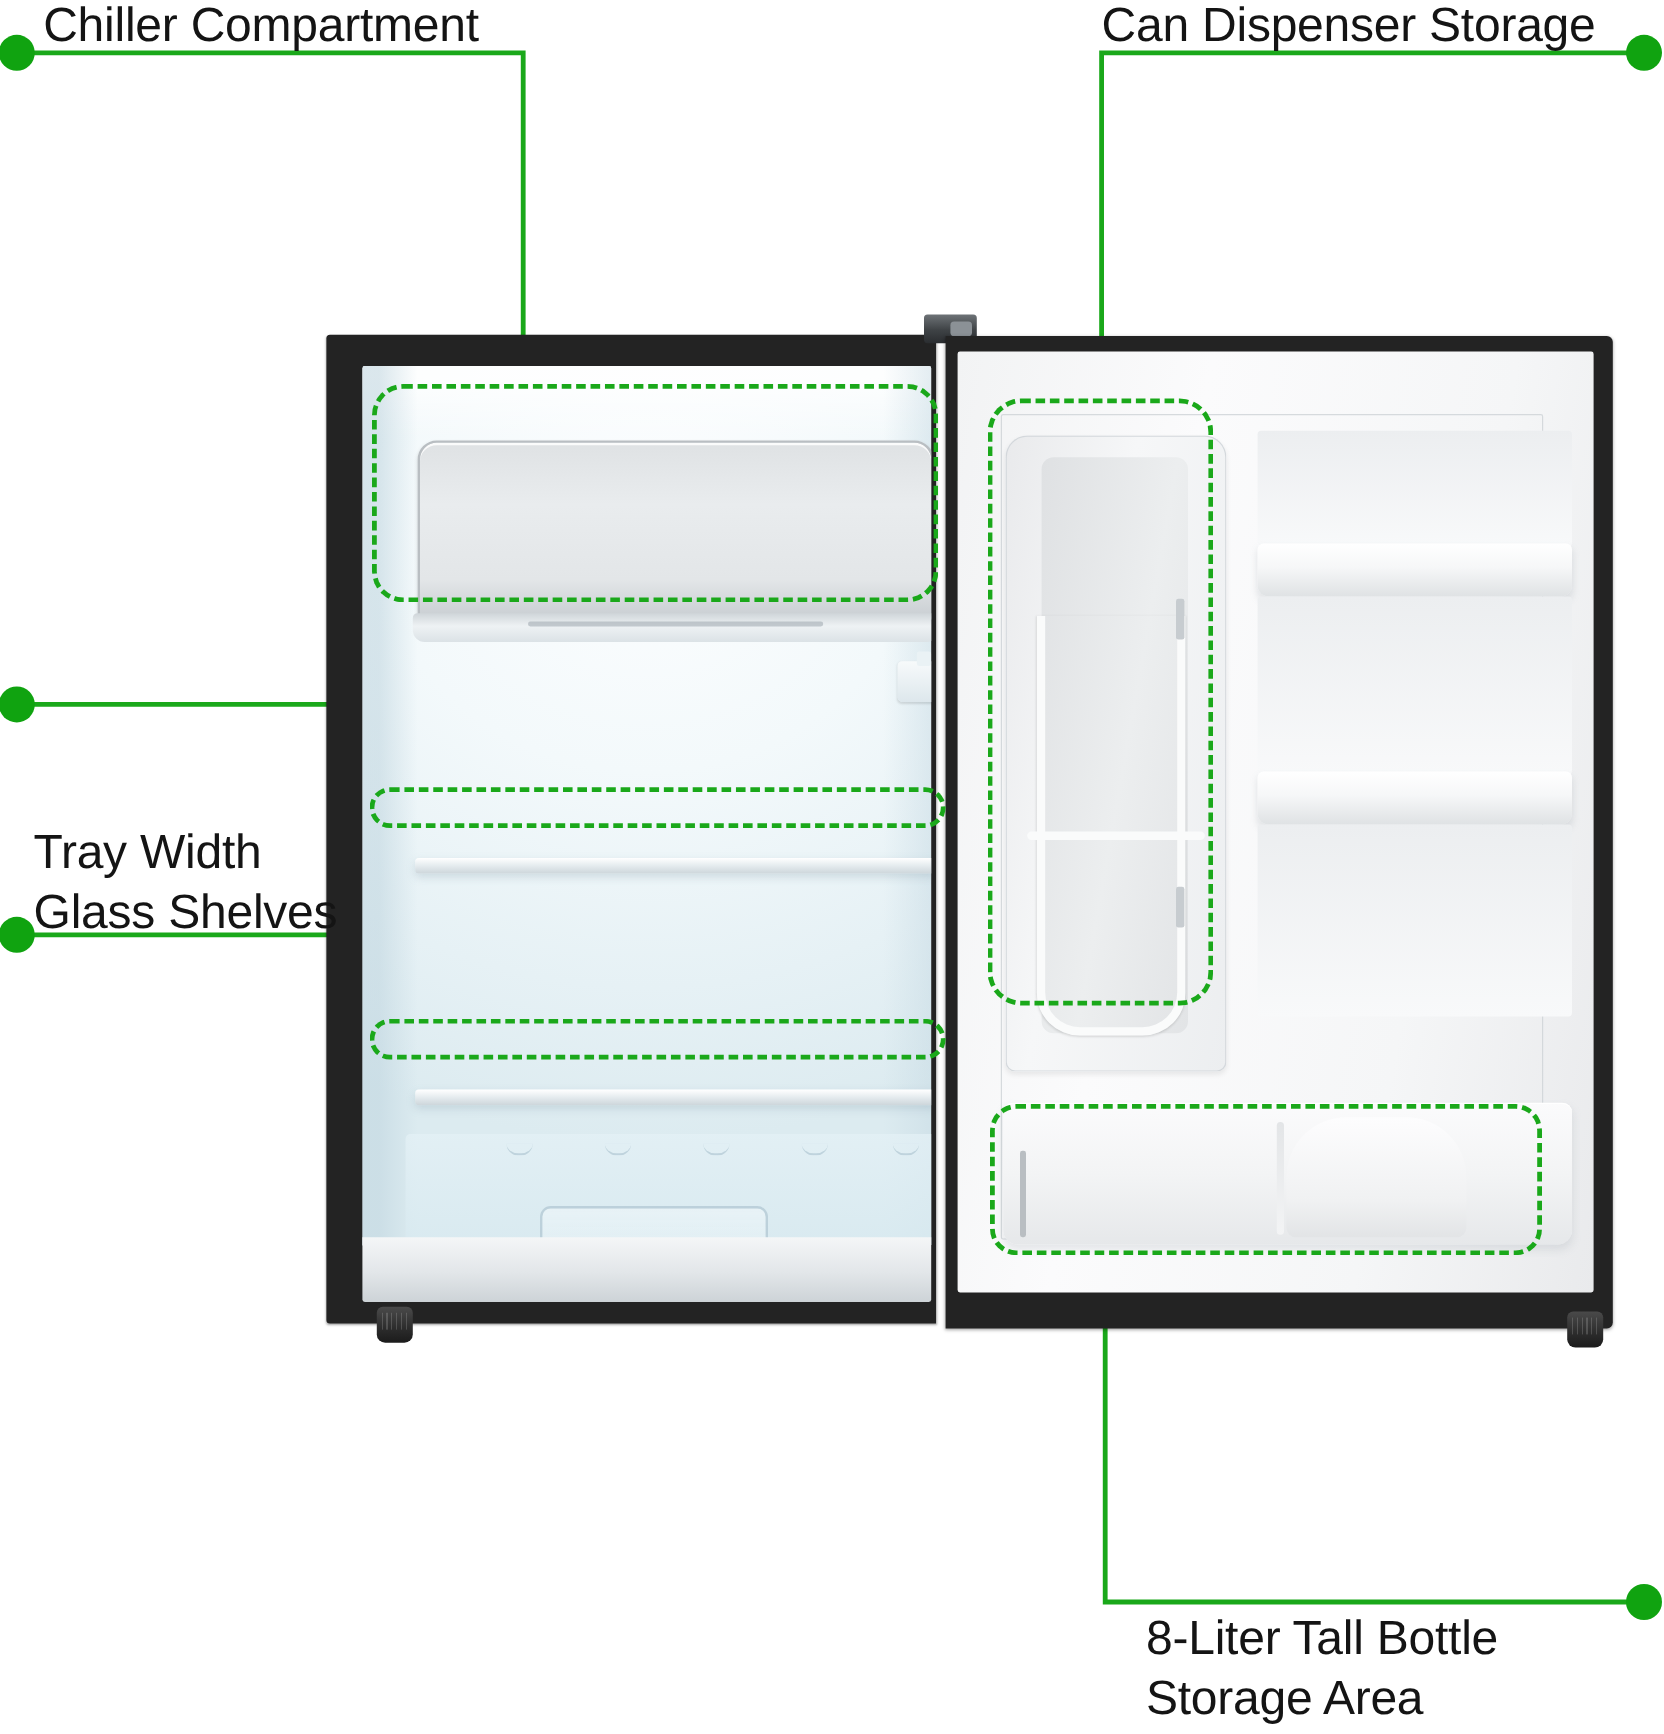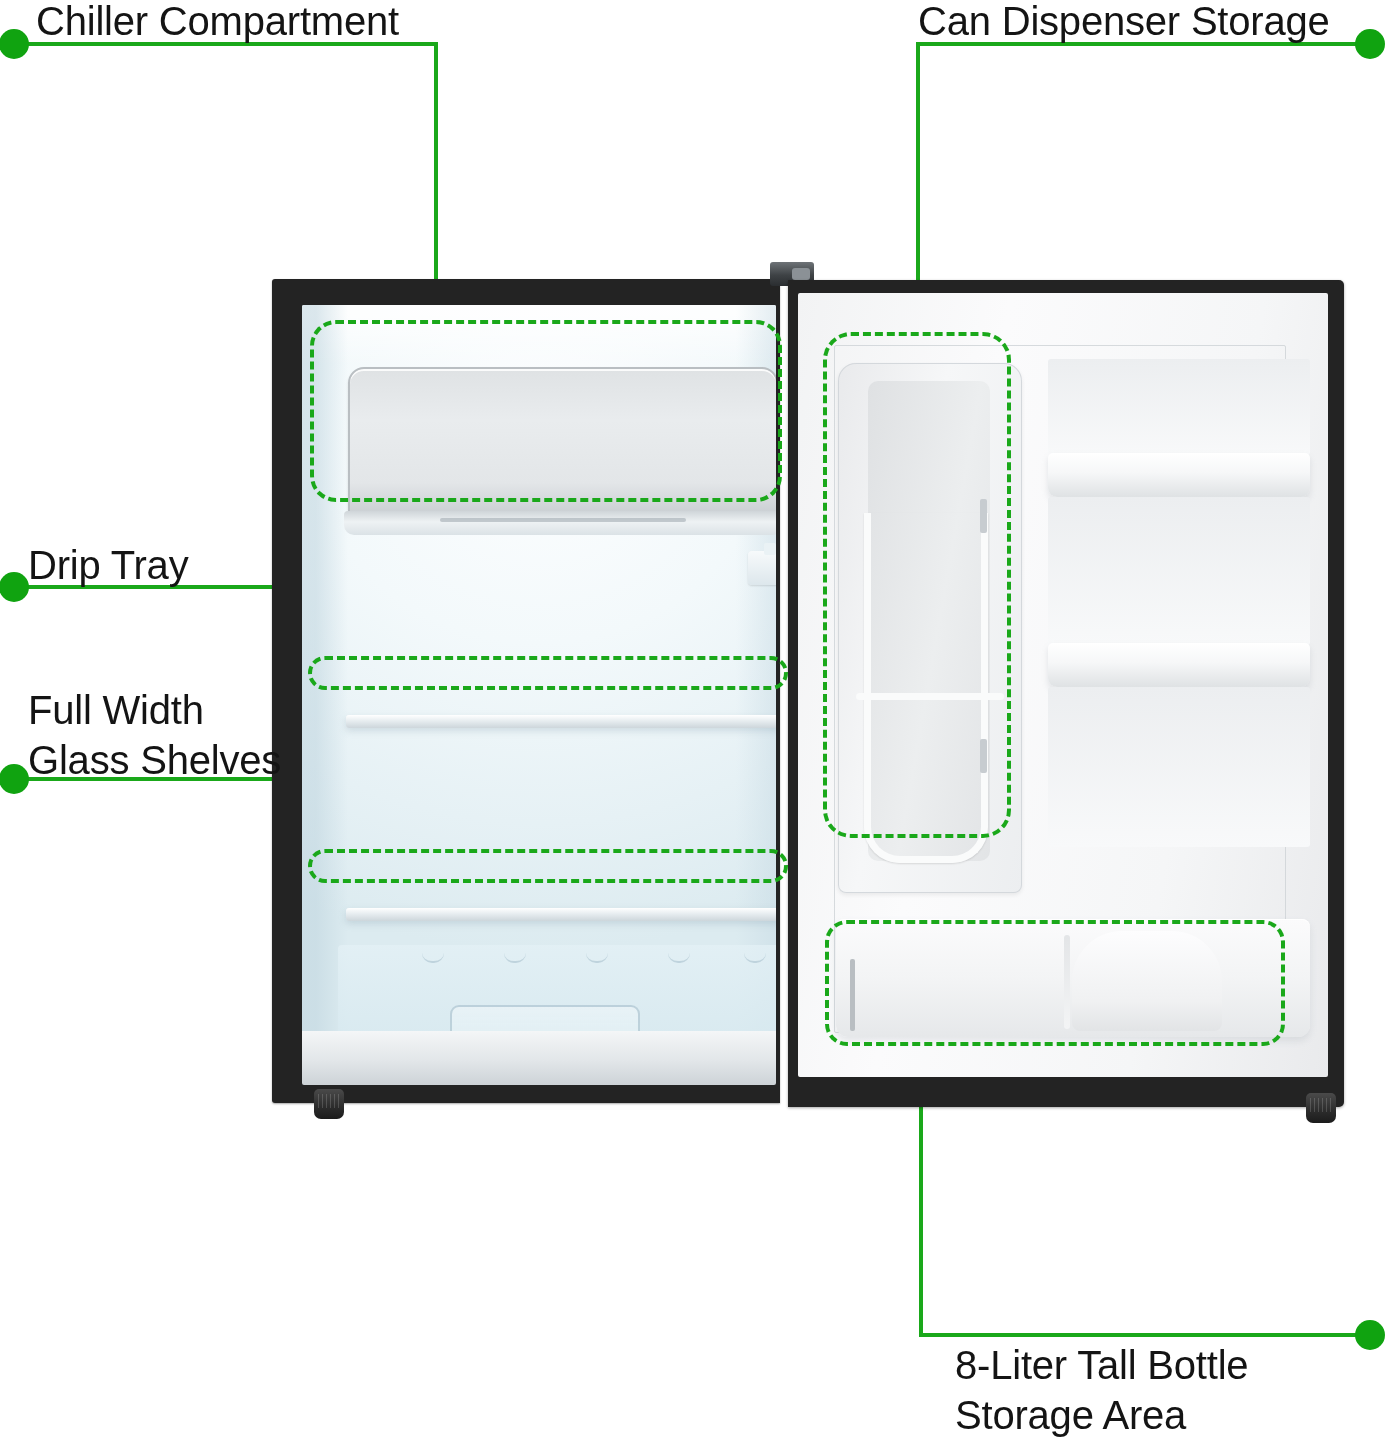--- a/index.html
+++ b/index.html
@@ -337,19 +337,18 @@
   </div>
 
   <div class="hl" id="hl-chiller"></div>
   <div class="hl" id="hl-shelf1"></div>
   <div class="hl" id="hl-shelf2"></div>
   <div class="hl" id="hl-candisp"></div>
   <div class="hl" id="hl-bottle"></div>
 
   <div class="callout-label" id="lbl-chiller">Chiller Compartment</div>
   <div class="callout-label" id="lbl-candisp">Can Dispenser Storage</div>
-  <div class="callout-label" id="lbl-drip">Drip Tray</div>
-  <div class="callout-label" id="lbl-glass">Full Width
+  <div class="callout-label" id="lbl-glass">Tray Width
 Glass Shelves</div>
   <div class="callout-label" id="lbl-bottle">8-Liter Tall Bottle
 Storage Area</div>
 
 </div>
 
 </body></html>

